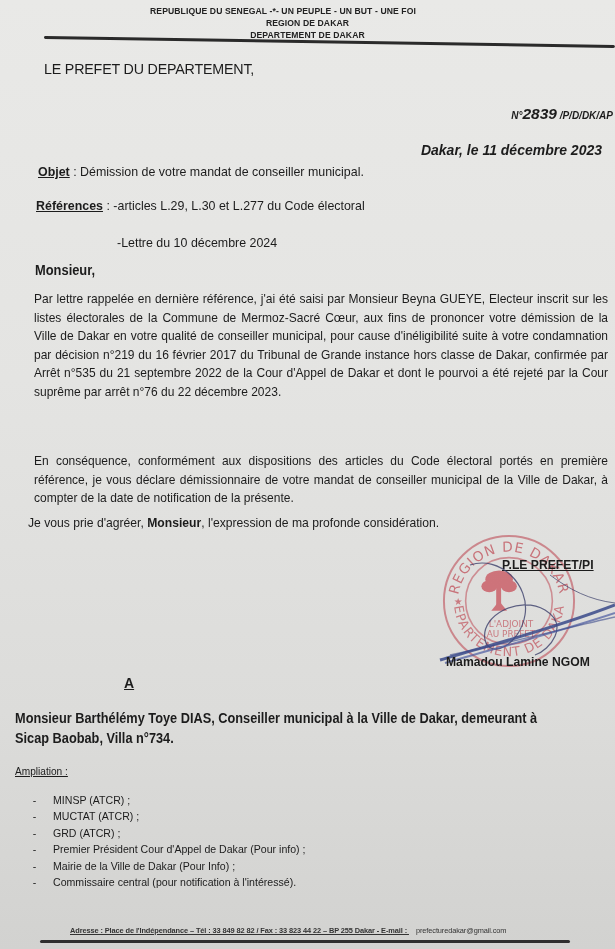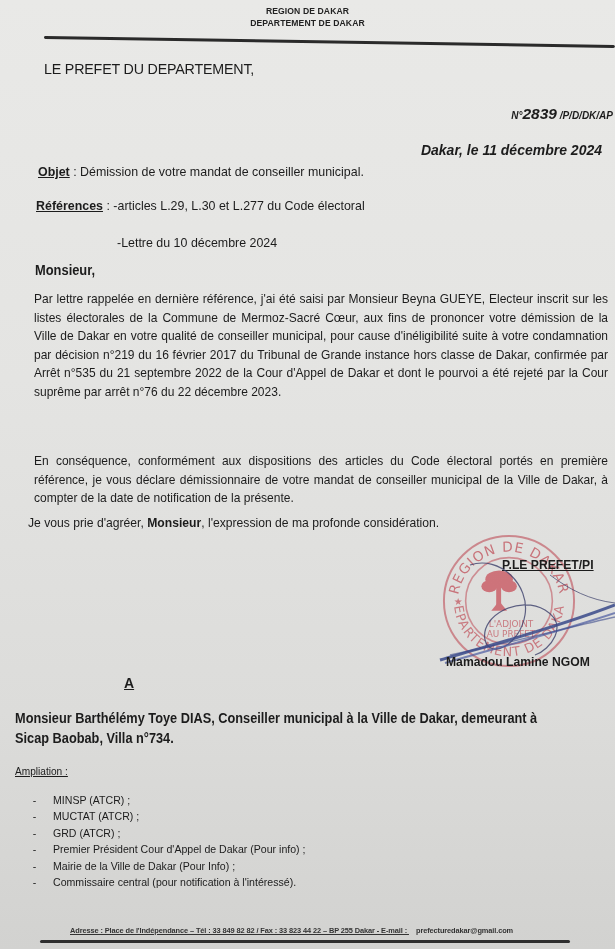--- a/index.html
+++ b/index.html
@@ -35,41 +35,42 @@
   .signer-name { position: absolute; left: 446px; top: 654px; font-weight: bold; font-size: 13.5px; transform: scaleX(0.9); transform-origin: left; white-space: nowrap; }
   .sig { position: absolute; left: 430px; top: 555px; width: 185px; height: 115px; }
   .a-label { position: absolute; left: 124px; top: 675px; font-weight: bold; font-size: 14px; text-decoration: underline; }
   .dest { position: absolute; left: 15px; top: 708px; width: 610px; font-weight: bold; font-size: 14.5px; line-height: 20px; transform: scaleX(0.88); transform-origin: left top; }
   .ampl { position: absolute; left: 15px; top: 765px; font-size: 11px; text-decoration: underline; transform: scaleX(0.92); transform-origin: left; }
   .ampl-list { position: absolute; left: 30px; top: 792px; font-size: 11.5px; line-height: 16.4px; list-style: none; margin: 0; padding: 0; }
   .ampl-list li { position: relative; padding-left: 25px; transform: scaleX(0.92); transform-origin: left; white-space: nowrap; }
   .ampl-list li .bullet { position: absolute; left: 3px; top: 0; }
   .footer { position: absolute; left: 70px; top: 926px; font-size: 7.4px; font-weight: bold; color: #333; white-space: nowrap; letter-spacing: -0.1px; }
   .footer .u { text-decoration: underline; text-align: right; }
-  .footer .email { font-weight: bold; padding-left: 7px; }
+  .footer .email { font-weight: normal; padding-left: 7px; }
   .rule-bottom { position: absolute; left: 40px; top: 940px; width: 530px; height: 3px; background: #2e2e2e; border-radius: 2px; }
 </style>
 </head>
 <body>
 
 <div class="page">
 
   <div class="hdr">
+    <div class="l1">REPUBLIQUE DU SENEGAL  -*- UN PEUPLE - UN BUT - UNE FOI</div>
     <div>REGION DE DAKAR</div>
     <div>DEPARTEMENT DE DAKAR</div>
   </div>
   <div class="rule-top"></div>
 
   <div class="prefet">LE PREFET DU DEPARTEMENT,</div>
 
   <div class="numero">
     <span class="no">N°</span><span class="num">2839</span><span class="suffix"> /P/D/DK/AP</span>
   </div>
 
-  <div class="date">Dakar, le 11 décembre 2024</div>
+  <div class="date">Dakar, le 11 décembre 2023</div>
 
   <div class="objet">
     <span class="label-u">Objet</span><span> : </span><span>Démission de votre mandat de conseiller municipal.</span>
   </div>
 
   <div class="refs">
     <span class="label-u">Références</span><span> : </span><span>-articles L.29, L.30 et  L.277 du Code électoral</span>
   </div>
   <div class="refs2">-Lettre du 10 décembre 2024</div>
 

